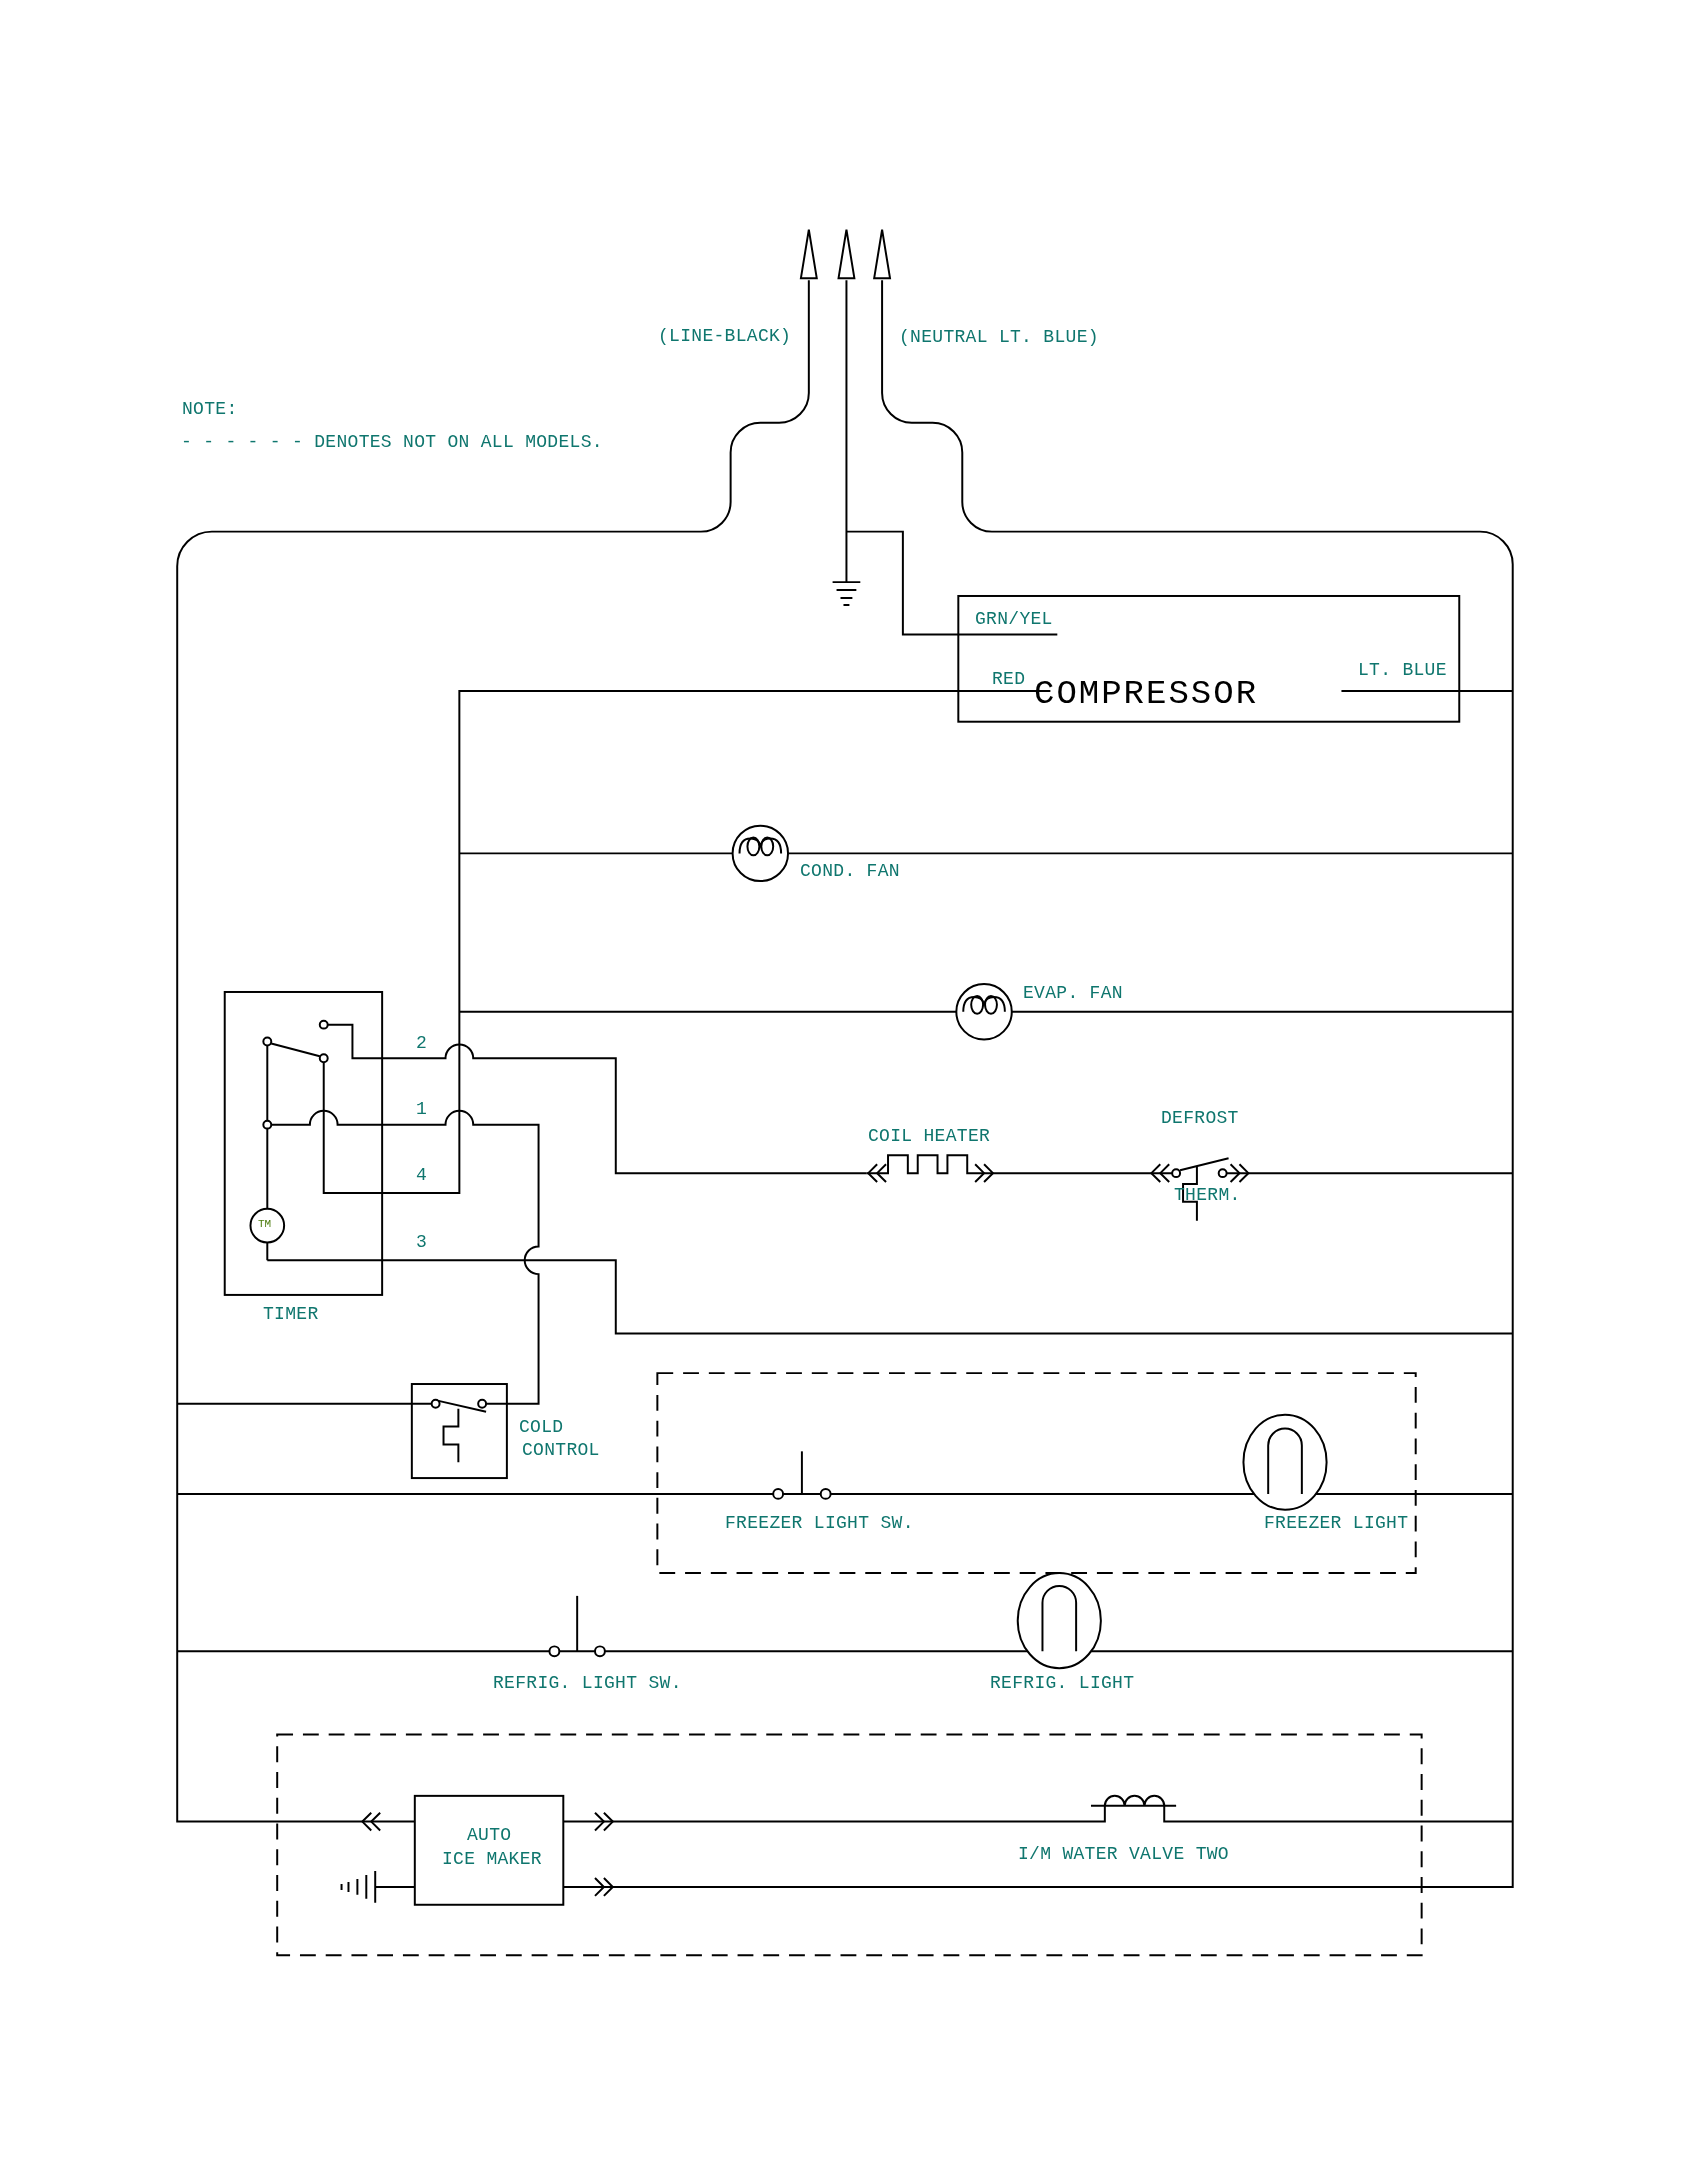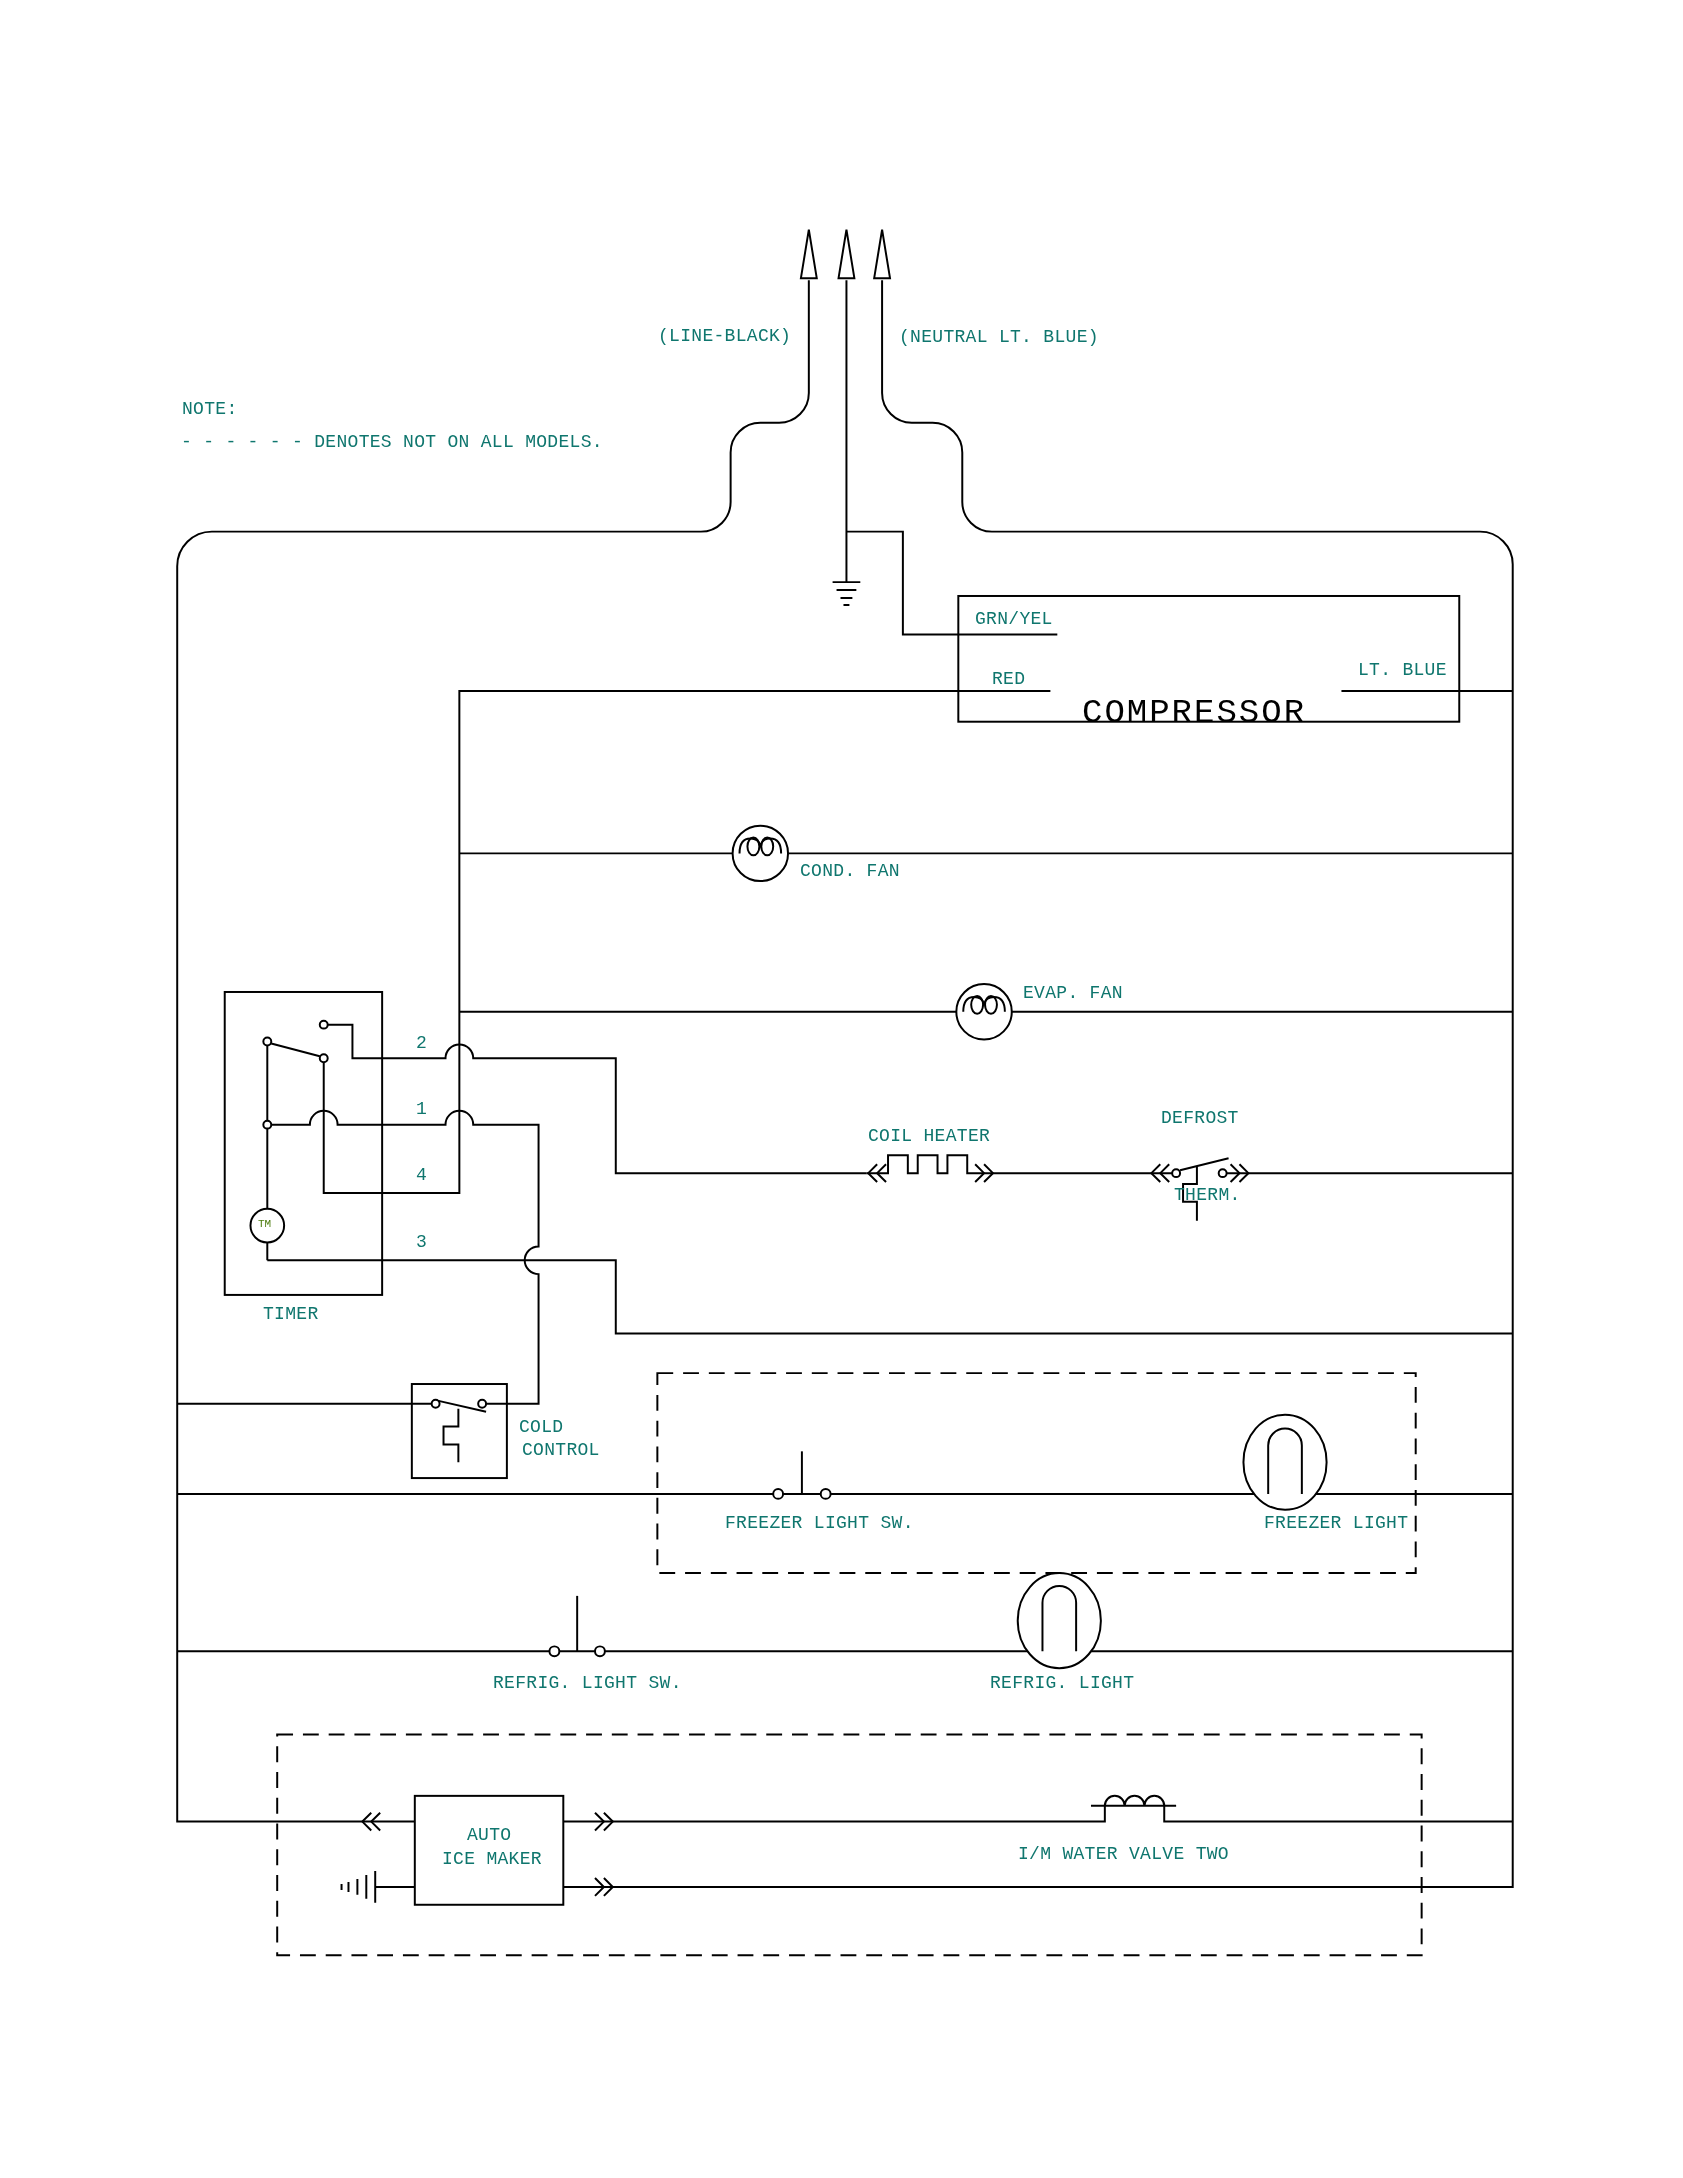--- a/index.html
+++ b/index.html
@@ -141,21 +141,21 @@
 
   <div class="lbl" style="left:163px;top:400px;margin-left:19px;">NOTE:</div>
   <div class="lbl" style="left:181px;top:433px;">- - - - - - DENOTES NOT ON ALL MODELS.</div>
 
   <div class="lbl" style="left:658px;top:327px;">(LINE-BLACK)</div>
   <div class="lbl" style="left:899px;top:328px;">(NEUTRAL LT. BLUE)</div>
 
   <div class="lbl" style="left:975px;top:610px;">GRN/YEL</div>
   <div class="lbl" style="left:992px;top:670px;">RED</div>
   <div class="lbl" style="left:1358px;top:661px;">LT. BLUE</div>
-  <div class="lbl-big" style="left:1082px;top:677px;margin-top:19px;">COMPRESSOR</div>
+  <div class="lbl-big" style="left:1034px;top:677px;">COMPRESSOR</div>
 
   <div class="lbl" style="left:800px;top:862px;">COND. FAN</div>
   <div class="lbl" style="left:1023px;top:984px;">EVAP. FAN</div>
 
   <div class="lbl" style="left:416px;top:1034px;">2</div>
   <div class="lbl" style="left:416px;top:1100px;">1</div>
   <div class="lbl" style="left:416px;top:1166px;">4</div>
   <div class="lbl" style="left:416px;top:1233px;">3</div>
   <div class="lbl-tm" style="left:258px;top:1219px;">TM</div>
   <div class="lbl" style="left:263px;top:1305px;">TIMER</div>

